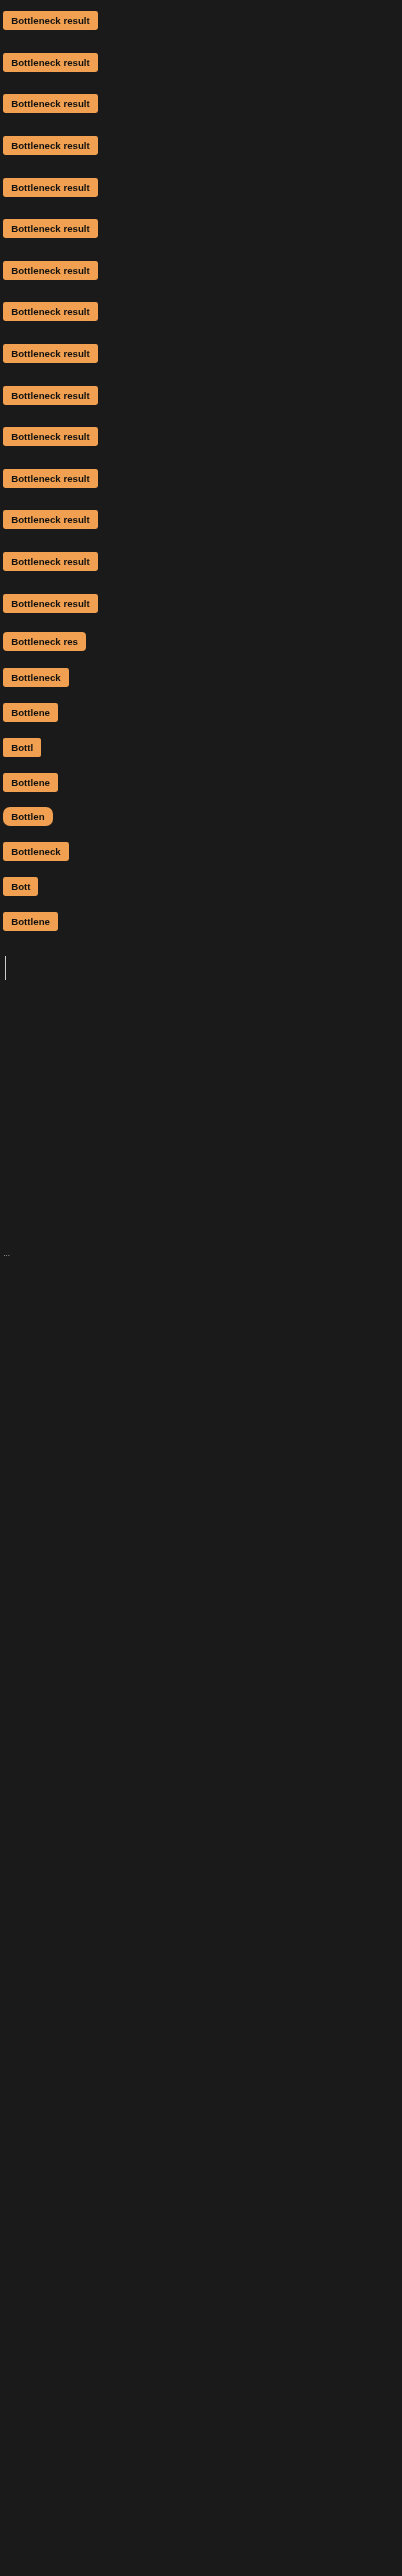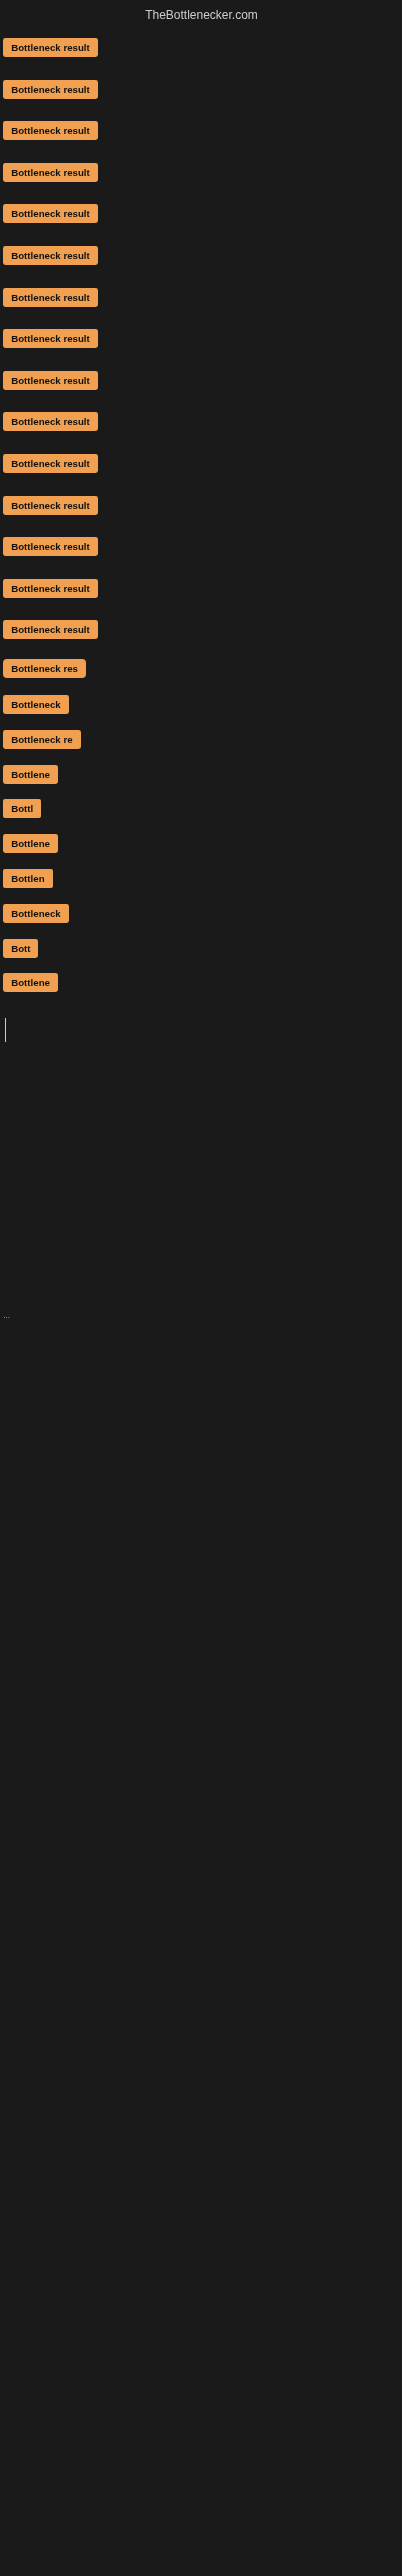--- a/index.html
+++ b/index.html
@@ -14,21 +14,20 @@
       background-color: #1a1a1a;
       font-family: Arial, sans-serif;
       position: relative;
     }
   </style>
 </head>
 <body>
 
 <div style="width:403px; min-height:2576px; background:#1a1a1a; position:relative;">
 
-  <div style="text-align:center; color:#cccccc; font-size:12px; padding:8px 0 4.8px 0; font-family:Arial,sans-serif;">TheBottlenecker.com</div>
 
   <div style="padding: 11.3px 0 11.3px 3.2px;">
     <span style="display:inline-block; background:#f0a050; color:#111; font-size:9.7px; font-weight:bold; padding:4px 8px; border-radius:2.4px;">Bottleneck result</span>
   </div>
 
   <div style="padding: 11.3px 0 11.3px 3.2px;">
     <span style="display:inline-block; background:#f0a050; color:#111; font-size:9.7px; font-weight:bold; padding:4px 8px; border-radius:2.4px;">Bottleneck result</span>
   </div>
 
   <div style="padding: 11.3px 0 11.3px 3.2px;">
@@ -84,38 +83,35 @@
   </div>
 
   <div style="padding: 8px 0 8px 3.2px;">
     <span style="display:inline-block; background:#f0a050; color:#111; font-size:9.7px; font-weight:bold; padding:4px 8px; border-radius:4px; max-width:93px; overflow:hidden; white-space:nowrap;">Bottleneck res</span>
   </div>
 
   <div style="padding: 6.4px 0 6.4px 3.2px;">
     <span style="display:inline-block; background:#f0a050; color:#111; font-size:9.7px; font-weight:bold; padding:4px 8px; border-radius:2.4px; max-width:68px; overflow:hidden; white-space:nowrap;">Bottleneck</span>
   </div>
 
-  <div style="padding: 6.4px 0 6.4px 3.2px;">
-    <span style="display:inline-block; background:#f0a050; color:#111; font-size:9.7px; font-weight:bold; padding:4px 8px; border-radius:2.4px; max-width:81px; overflow:hidden; white-space:nowrap;">Bottleneck re</span>
-  </div>
 
   <div style="padding: 6.4px 0 6.4px 3.2px;">
     <span style="display:inline-block; background:#f0a050; color:#111; font-size:9.7px; font-weight:bold; padding:4px 8px; border-radius:2.4px; max-width:56px; overflow:hidden; white-space:nowrap;">Bottlene</span>
   </div>
 
   <div style="padding: 6.4px 0 6.4px 3.2px;">
     <span style="display:inline-block; background:#f0a050; color:#111; font-size:9.7px; font-weight:bold; padding:4px 8px; border-radius:2px; max-width:42px; overflow:hidden; white-space:nowrap;">Bottl</span>
   </div>
 
   <div style="padding: 6.4px 0 6.4px 3.2px;">
     <span style="display:inline-block; background:#f0a050; color:#111; font-size:9.7px; font-weight:bold; padding:4px 8px; border-radius:2.4px; max-width:56px; overflow:hidden; white-space:nowrap;">Bottlene</span>
   </div>
 
   <div style="padding: 6.4px 0 6.4px 3.2px;">
-    <span style="display:inline-block; background:#f0a050; color:#111; font-size:9.7px; font-weight:bold; padding:4px 8px; border-radius:2px; max-width:50px; overflow:hidden; white-space:nowrap;">Bottlen</span>
+    <span style="display:inline-block; background:#f0a050; color:#111; font-size:9.7px; font-weight:bold; padding:4px 8px; border-radius:7px; max-width:50px; overflow:hidden; white-space:nowrap;">Bottlen</span>
   </div>
 
   <div style="padding: 6.4px 0 6.4px 3.2px;">
     <span style="display:inline-block; background:#f0a050; color:#111; font-size:9.7px; font-weight:bold; padding:4px 8px; border-radius:2.4px; max-width:68px; overflow:hidden; white-space:nowrap;">Bottleneck</span>
   </div>
 
   <div style="padding: 6.4px 0 6.4px 3.2px;">
     <span style="display:inline-block; background:#f0a050; color:#111; font-size:9.7px; font-weight:bold; padding:4px 8px; border-radius:2.4px; max-width:35px; overflow:hidden; white-space:nowrap;">Bott</span>
   </div>
 

